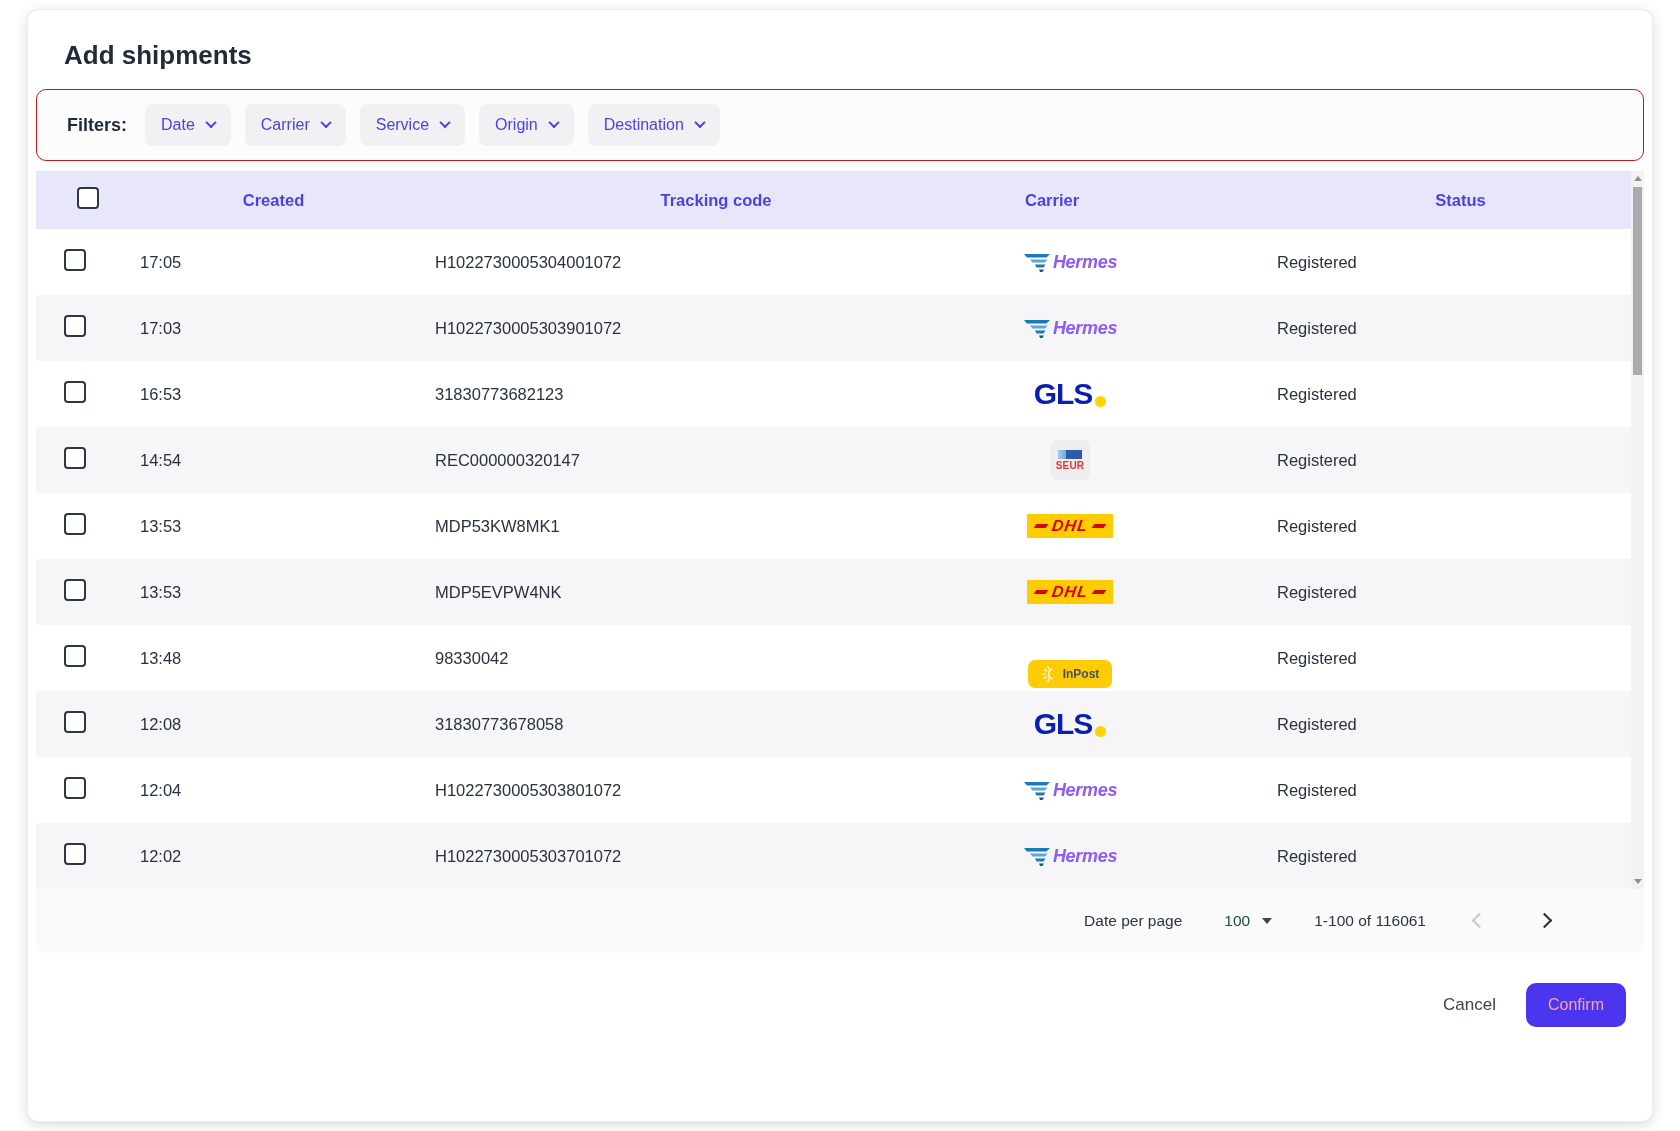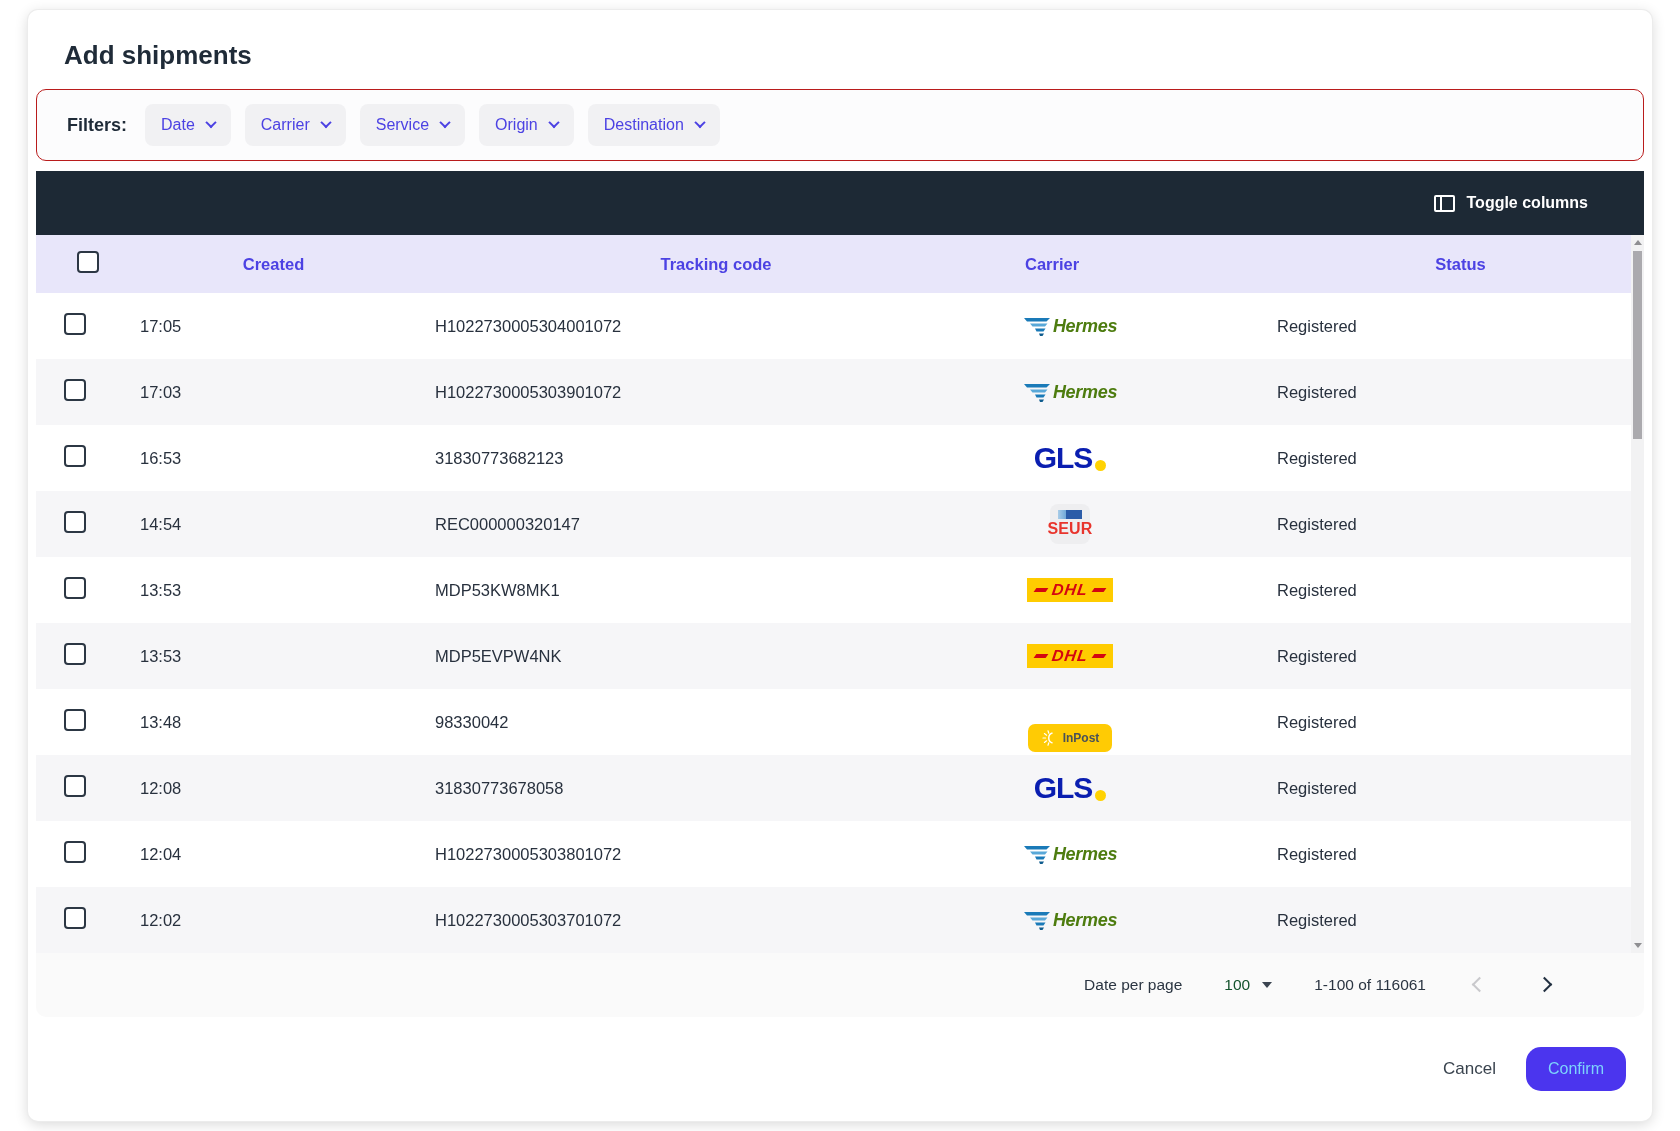--- a/index.html
+++ b/index.html
@@ -50,34 +50,34 @@
   .c-created{width:295px;}
   .c-tracking{width:590px;}
   .c-carrier{width:252px;display:flex;align-items:center;}
   .c-status{flex:1 1 auto;}
   .thead .cell{font-size:16.5px;font-weight:700;color:var(--accent);}
   .checkbox{display:inline-block;width:22px;height:22px;border:2px solid #2c3744;border-radius:4px;background:#fff;cursor:pointer;}
   .carrier-box{width:90px;display:flex;align-items:center;justify-content:center;}
 
   
   .logo-hermes{display:inline-flex;align-items:center;gap:2px;}
-  .hermes-text{font-size:18px;font-weight:800;font-style:italic;color:#4d7c0f;letter-spacing:-.3px;}
+  .hermes-text{font-size:18px;font-weight:800;font-style:italic;color:#8b5cf6;letter-spacing:-.3px;}
   .logo-gls{display:inline-flex;align-items:flex-end;}
   .gls-text{font-size:30px;font-weight:800;color:var(--gls-blue);letter-spacing:-1px;line-height:1;}
   .gls-dot{width:11px;height:11px;border-radius:50%;background:var(--gls-yellow);margin:0 0 2px 3px;}
   .logo-dhl{display:inline-flex;align-items:center;justify-content:center;gap:5px;width:86px;height:24px;background:var(--dhl-yellow);}
   .dhl-text{font-size:16px;font-weight:800;font-style:italic;color:var(--dhl-red);letter-spacing:1px;transform:skewX(-8deg);}
   .dhl-dash{width:12px;height:4px;background:var(--dhl-red);transform:skewX(-35deg);}
   .logo-inpost{display:inline-flex;align-items:center;justify-content:center;gap:4px;width:84px;height:28px;
                background:var(--inpost-yellow);border-radius:7px;margin-top:31px;}
   .inpost-text{font-size:12px;font-weight:700;color:#4a5158;}
   .logo-seur{display:inline-flex;flex-direction:column;align-items:center;justify-content:center;width:40px;height:40px;
              background:#eeeef0;border-radius:8px;}
   .seur-bar{width:24px;height:9px;background:linear-gradient(90deg,#a8cce8 0%,#6fa8d8 34%,#2b5ca8 34%,#2b5ca8 100%);}
-  .seur-text{font-size:16px;font-weight:800;color:var(--seur-red);margin-top:1px;letter-spacing:.2px;}
+  .seur-text{font-size:10px;font-weight:800;color:var(--seur-red);margin-top:1px;letter-spacing:.2px;}
 
   
   .vscroll{position:absolute;top:0;right:0;bottom:0;width:13px;background:#f2f2f3;}
   .vscroll .arrow-up,.vscroll .arrow-down{position:absolute;left:50%;transform:translateX(-50%);width:0;height:0;
       border-left:4px solid transparent;border-right:4px solid transparent;}
   .vscroll .arrow-up{top:5px;border-bottom:5px solid #8f8f92;}
   .vscroll .arrow-down{bottom:5px;border-top:5px solid #8f8f92;}
   .vscroll .thumb{position:absolute;top:16px;left:2px;right:2px;height:188px;background:#abaaae;cursor:grab;}
 
   
@@ -88,22 +88,22 @@
   .tri-down{width:0;height:0;border-left:5px solid transparent;border-right:5px solid transparent;border-top:6px solid #3b4450;}
   .page-btn{background:transparent;border:none;cursor:pointer;padding:6px;}
   .chev{display:inline-block;width:11px;height:11px;border-top:2.5px solid #223041;border-right:2.5px solid #223041;}
   .chev.next{transform:rotate(45deg);}
   .chev.prev{transform:rotate(-135deg);border-color:#c9c9cc;}
 
   
   .dialog-footer{display:flex;align-items:center;justify-content:flex-end;gap:30px;margin-top:30px;padding-right:26px;}
   .cancel-btn{background:transparent;border:none;font-size:17px;font-weight:500;color:#39434e;cursor:pointer;
               font-family:"Liberation Sans","DejaVu Sans",sans-serif;}
-  .confirm-btn{background:var(--confirm-button);border:none;color:#7dd3fc;font-size:16px;font-weight:500;
-               padding:13px 22px;border-radius:15px;cursor:pointer;font-family:"Liberation Sans","DejaVu Sans",sans-serif;}
+  .confirm-btn{background:var(--confirm-button);border:none;color:#fca5a5;font-size:16px;font-weight:500;
+               padding:13px 22px;border-radius:10px;cursor:pointer;font-family:"Liberation Sans","DejaVu Sans",sans-serif;}
 </style>
 </head>
 <body>
 
 <div class="dialog">
   <div class="dialog-title">Add shipments</div>
 
   <div class="filters-bar">
     <span class="filters-label">Filters:</span>
     <button class="chip">
@@ -121,26 +121,20 @@
     <button class="chip">
       <span>Origin</span>
       <span class="chev-down"></span>
     </button>
     <button class="chip">
       <span>Destination</span>
       <span class="chev-down"></span>
     </button>
   </div>
 
-  <div class="toolbar">
-    <button class="toggle-cols">
-      <span class="cols-icon"></span>
-      <span>Toggle columns</span>
-    </button>
-  </div>
 
   <div class="table-wrap">
     <div class="thead">
       <div class="cell c-check"><span class="checkbox"></span></div>
       <div class="cell c-created">Created</div>
       <div class="cell c-tracking">Tracking code</div>
       <div class="cell c-carrier">Carrier</div>
       <div class="cell c-status">Status</div>
     </div>
 

